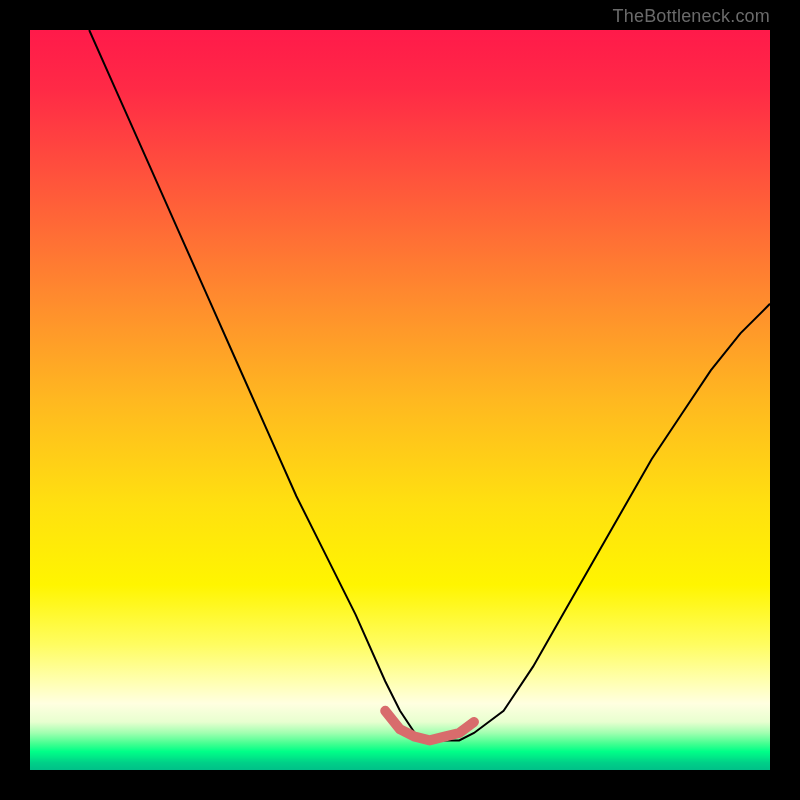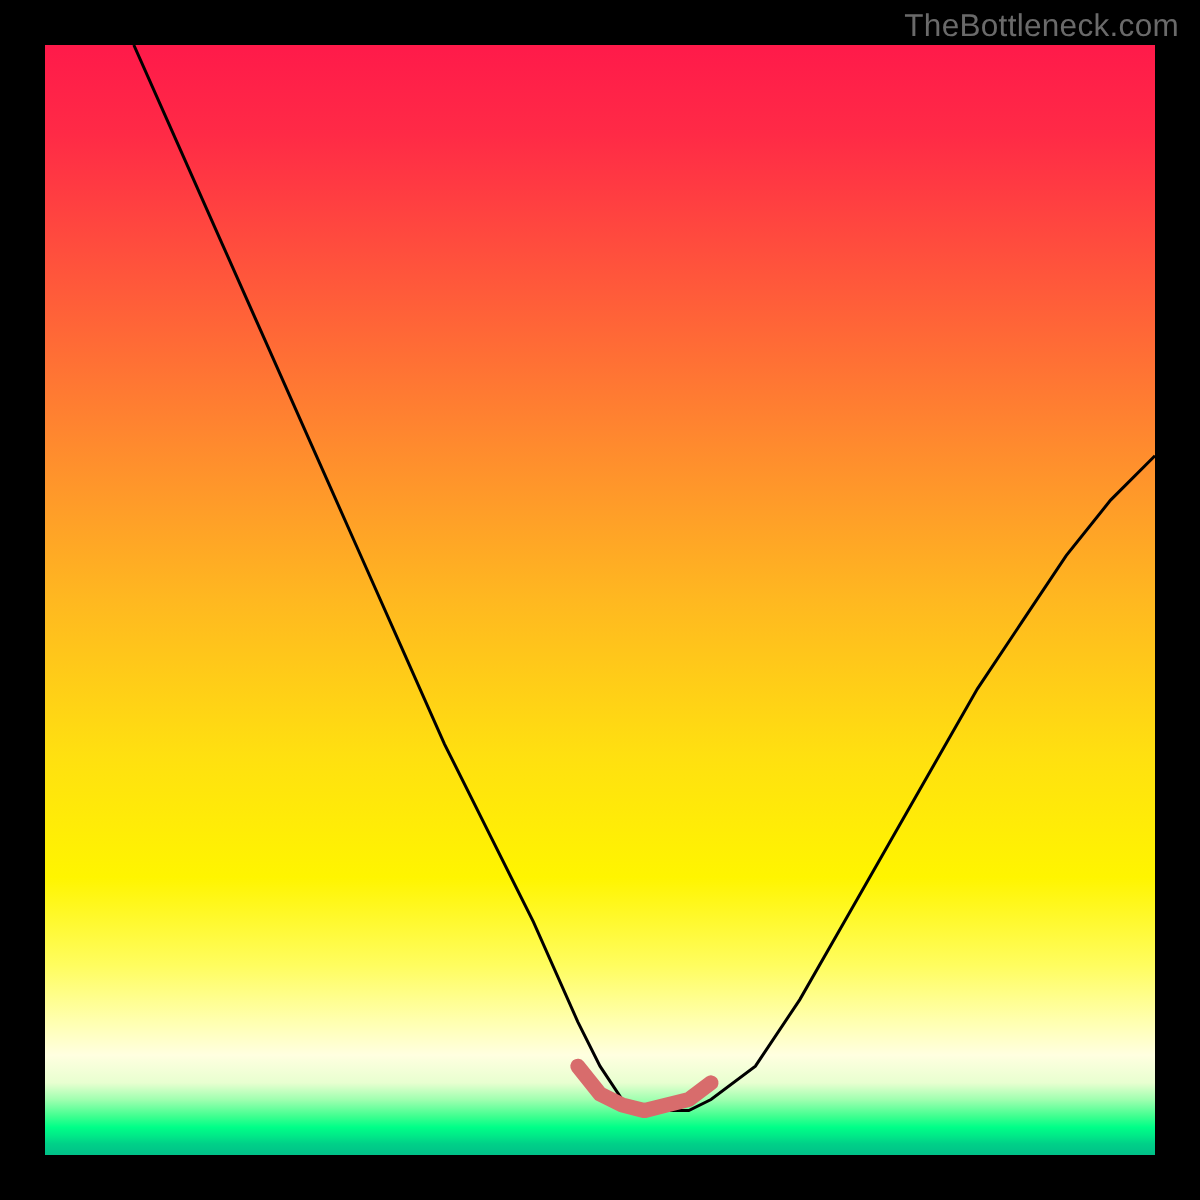--- a/index.html
+++ b/index.html
@@ -7,23 +7,23 @@
     padding: 0;
     width: 800px;
     height: 800px;
     background: #000;
     position: relative;
     font-family: Arial, sans-serif;
   }
   .watermark {
     position: absolute;
     top: 6px;
-    right: 14px;
+    right: 30px;
     color: #6a6a6a;
-    font-size: 21px;
+    font-size: 18px;
     font-weight: 500;
     letter-spacing: 0.2px;
   }
   .plot-area {
     position: absolute;
     left: 30px;
     top: 30px;
     width: 740px;
     height: 740px;
     overflow: hidden;

